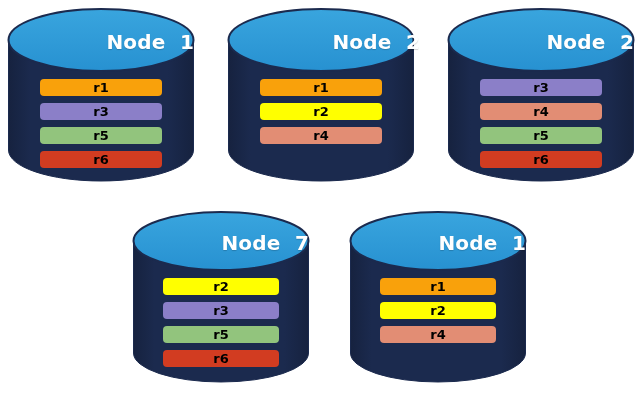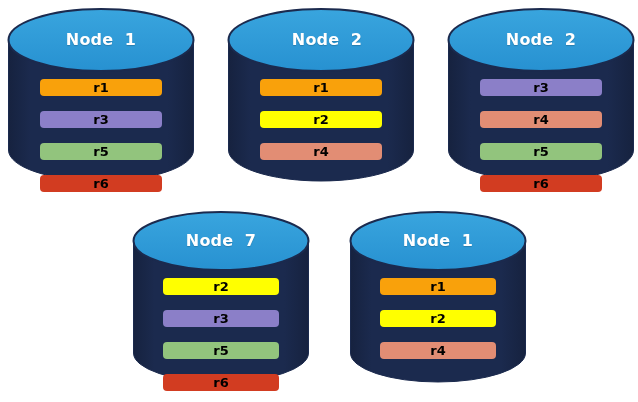--- a/index.html
+++ b/index.html
@@ -30,37 +30,36 @@
     position: absolute;
     left: 0;
     top: 0;
     overflow: visible;
   }
 
   .node-title {
     position: absolute;
     left: 0;
     width: 100%;
-    text-align: center;
+    text-align: right;
     color: #ffffff;
     font-weight: bold;
-    font-size: 16px;
+    font-size: 20px;
     letter-spacing: 0.2px;
     white-space: pre;
     text-shadow: 0 1px 1px rgba(0,0,0,0.18);
     pointer-events: none;
   }
 
   .records {
     position: absolute;
     left: 0;
     width: 100%;
     display: flex;
     flex-direction: column;
-    gap: 8px;
   }
 
   .record-bar {
     height: 17px;
     border-radius: 4px;
     margin-bottom: 7px;
     color: #000000;
     font-weight: bold;
     font-size: 13px;
     line-height: 17px;

